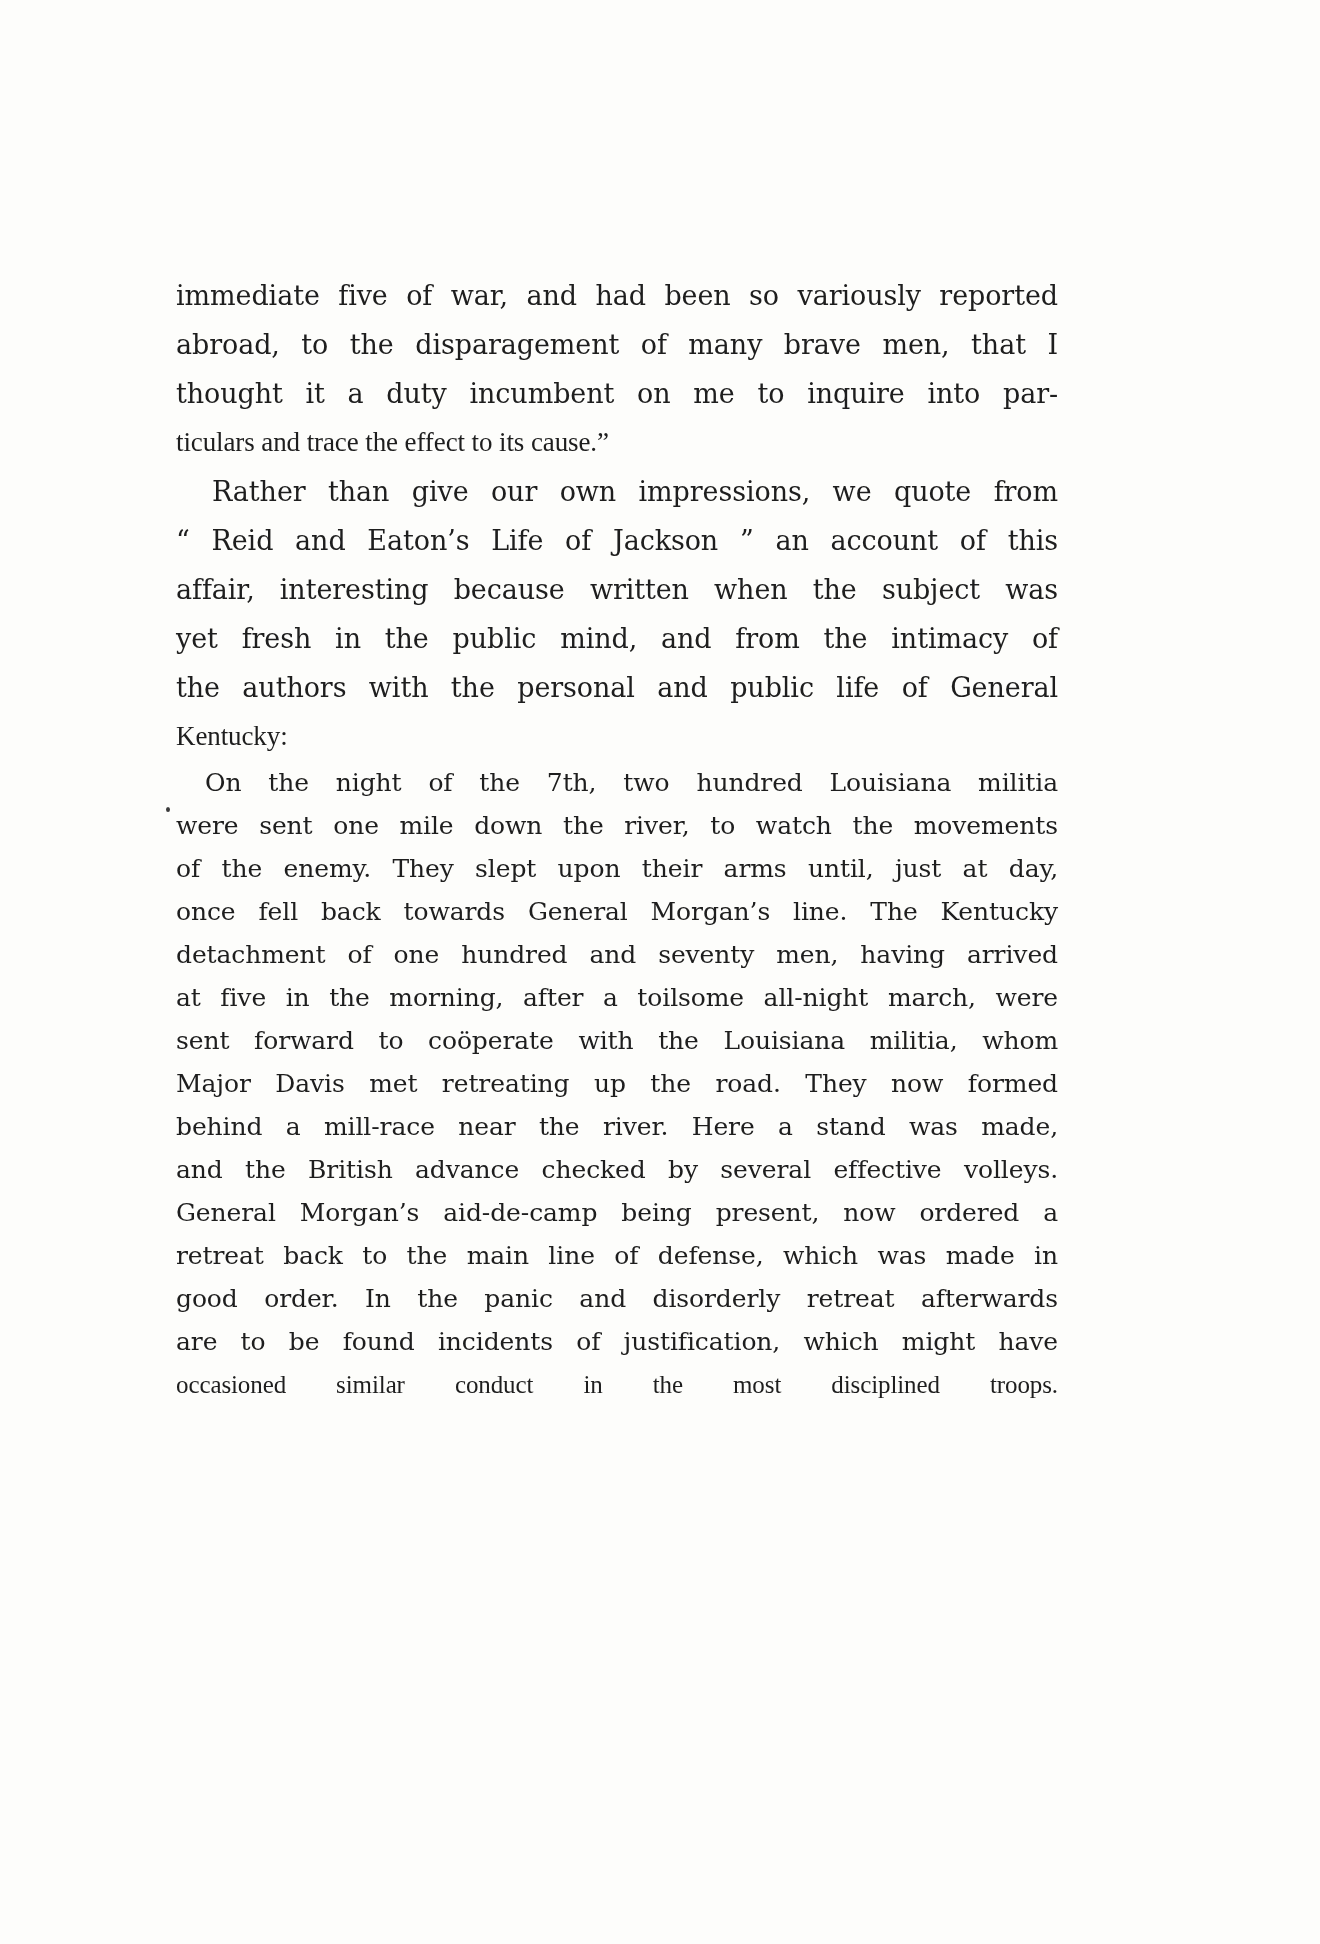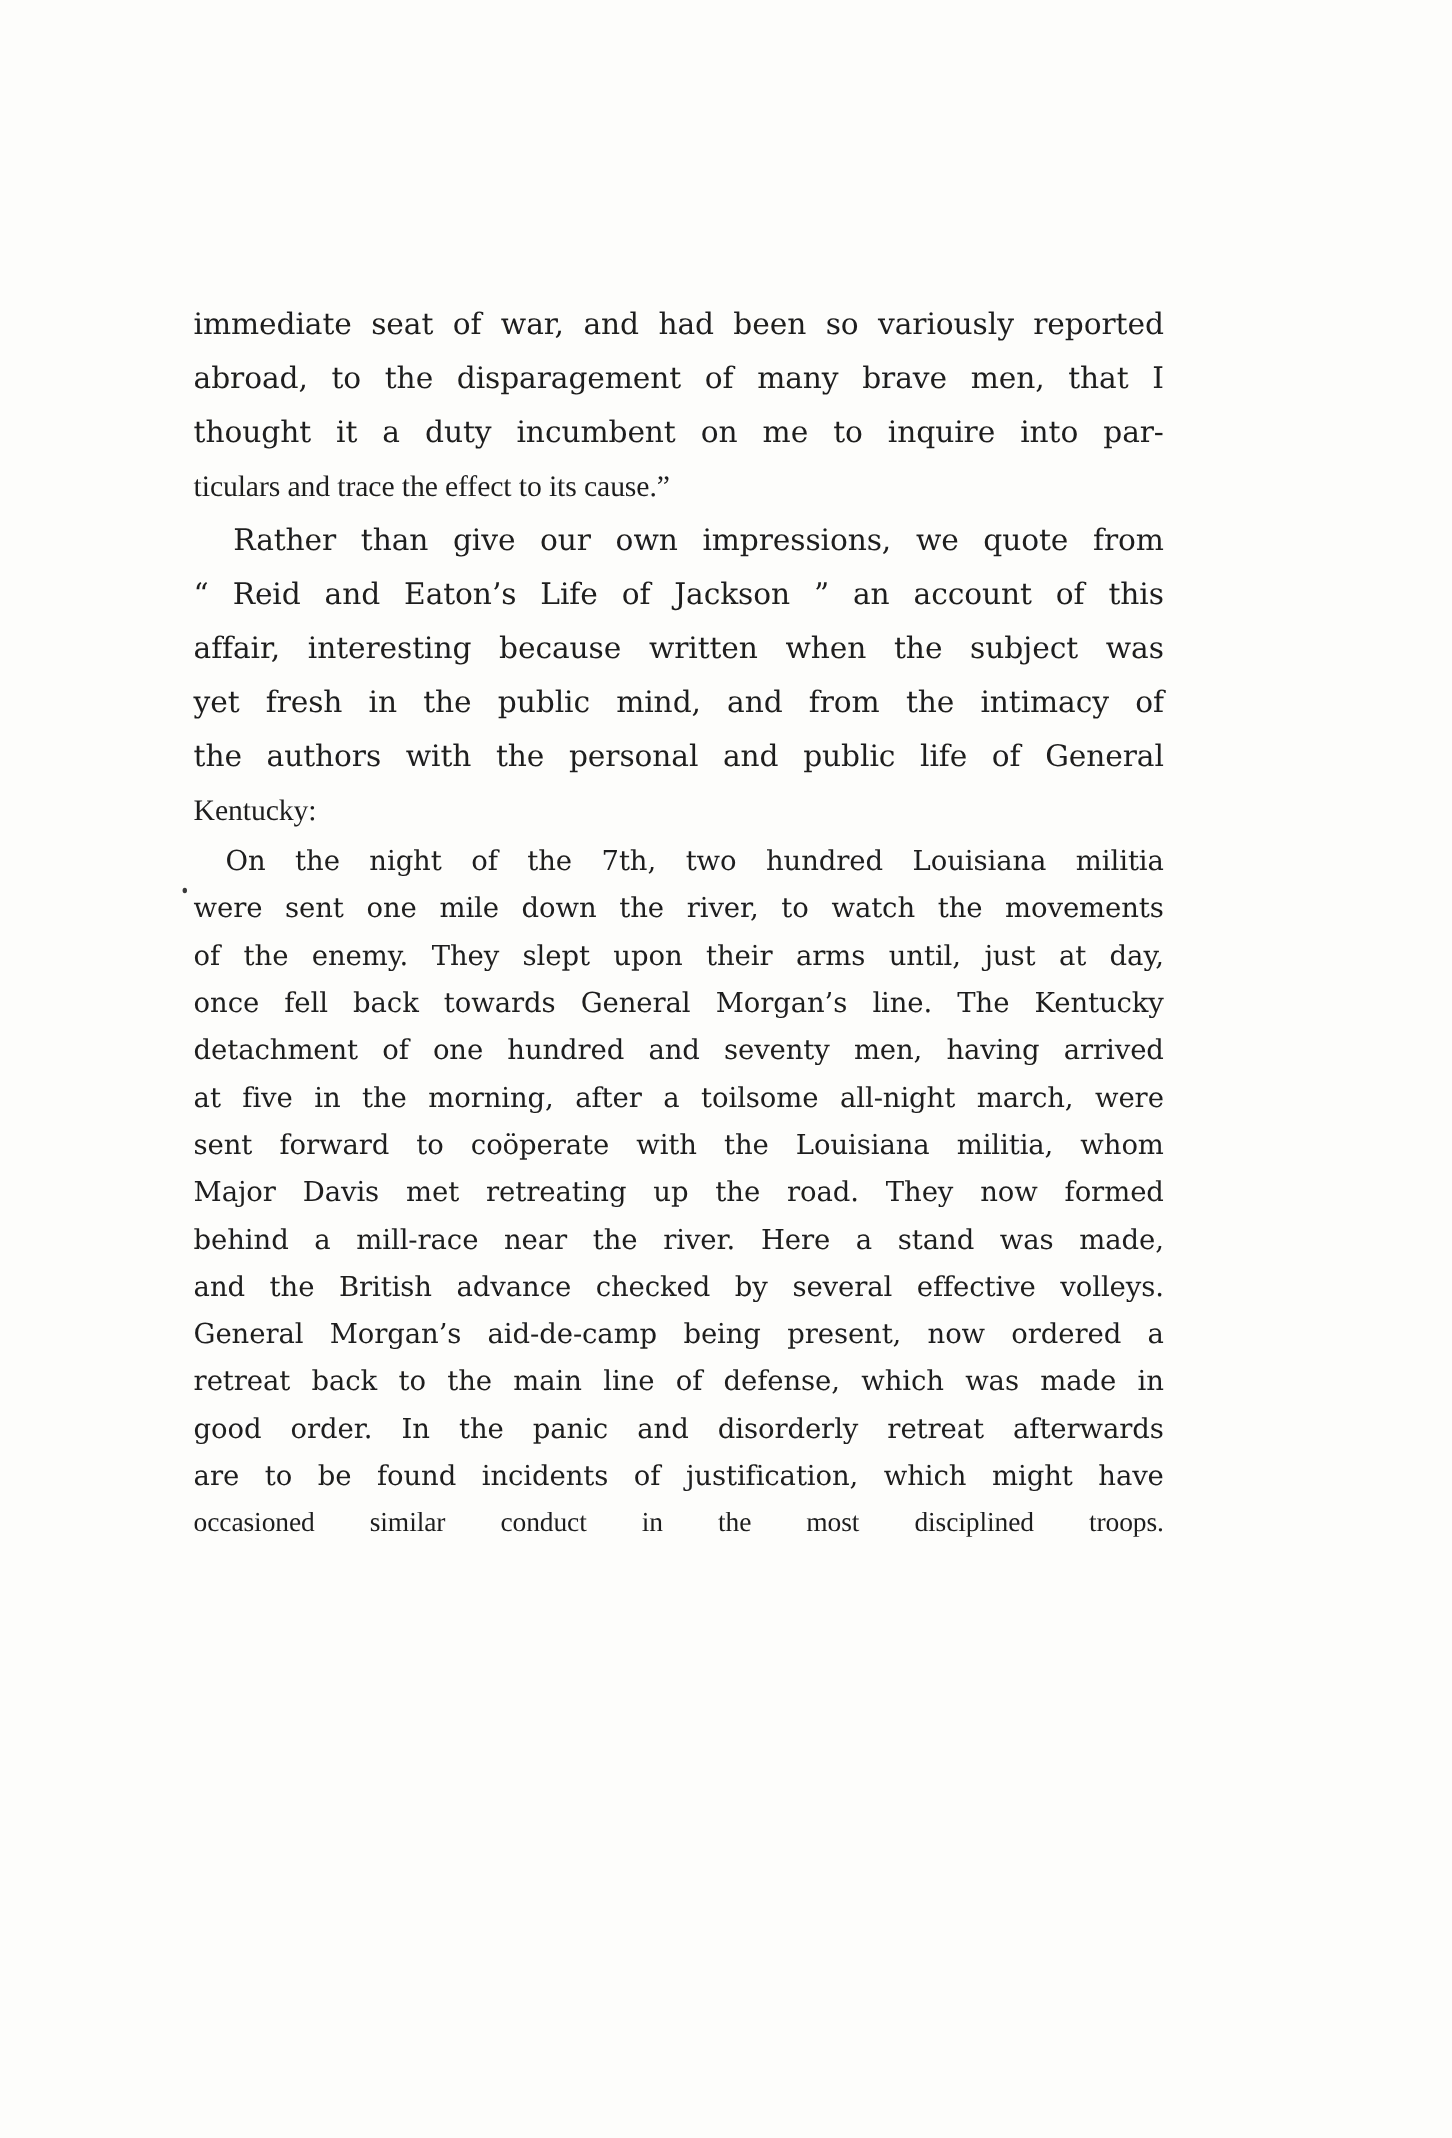--- a/index.html
+++ b/index.html
@@ -89,21 +89,21 @@
     height: 5px;
   }
 </style>
 </head>
 <body>
 
 <div class="page">
   <div class="content">
     <div class="text-block" id="text-block">
         <div class="para body">
-          <div class="line">immediate seat of war, and had been so variously reported</div>
+          <div class="line">immediate five of war, and had been so variously reported</div>
           <div class="line">abroad, to the disparagement of many brave men, that I</div>
           <div class="line">thought it a duty incumbent on me to inquire into par-</div>
           <div class="line last">ticulars and trace the effect to its cause.”</div>
         </div>
         <div class="para body">
           <div class="line first">Rather than give our own impressions, we quote from</div>
           <div class="line">“ Reid and Eaton’s Life of Jackson ” an account of this</div>
           <div class="line">affair, interesting because written when the subject was</div>
           <div class="line">yet fresh in the public mind, and from the intimacy of</div>
           <div class="line">the authors with the personal and public life of General</div>

